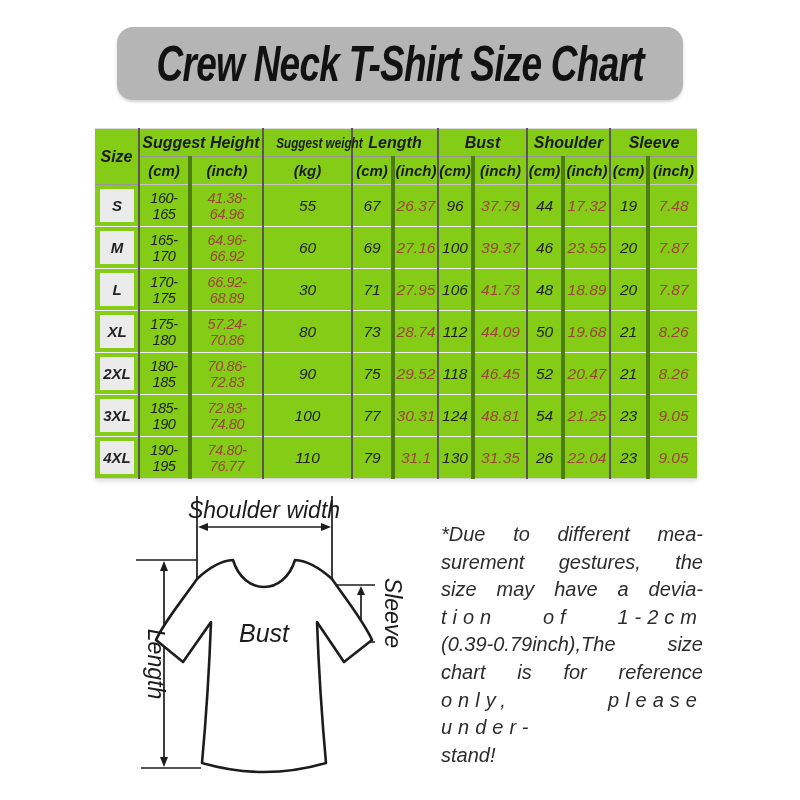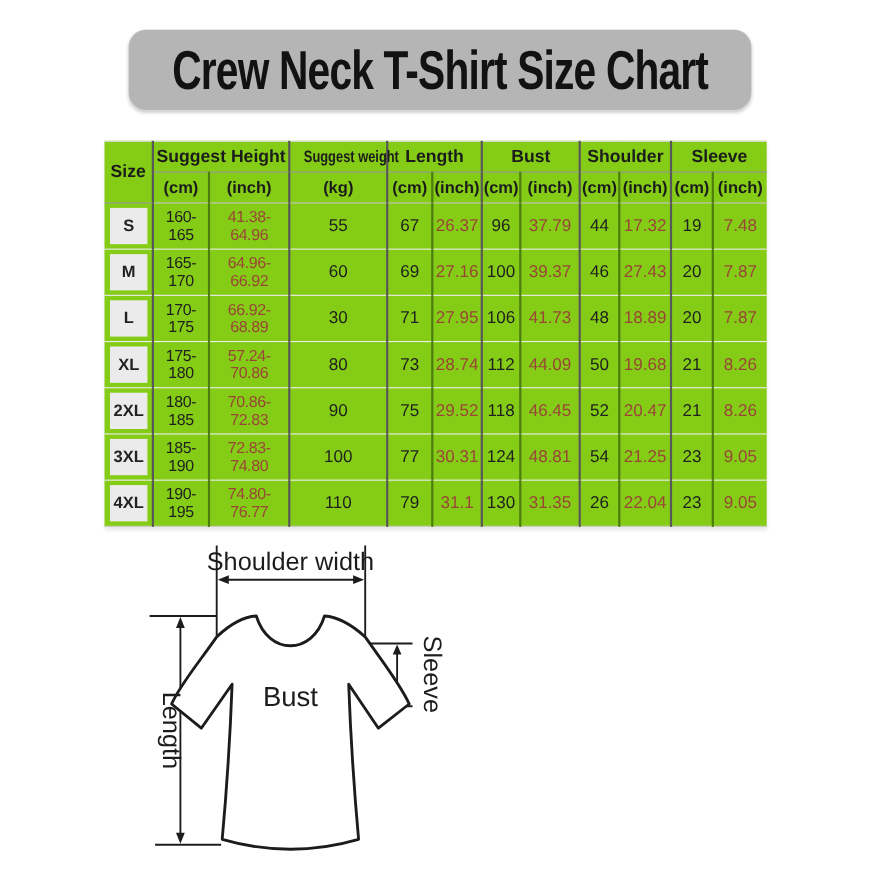--- a/index.html
+++ b/index.html
@@ -1,17 +1,17 @@
 <!DOCTYPE html>
 <html><head>
 <meta charset="utf-8">
 <style>
   html,body{margin:0;padding:0;background:#ffffff;}
   #page{position:relative;width:721px;height:800px;background:#ffffff;overflow:hidden;
-        font-family:"Liberation Sans",sans-serif;}
+        font-family:"Liberation Sans",sans-serif;font-style:italic;}
 
   
   .banner{position:absolute;left:117px;top:27px;width:566px;height:73px;
           background:var(--banner,#b5b5b5);border-radius:16px;
           display:flex;align-items:center;justify-content:center;
           box-shadow:0 2px 3px rgba(0,0,0,.18);}
   .banner span{font-size:50px;font-weight:700;letter-spacing:-1px;color:#121212;
                transform:scaleX(.74);transform-origin:50% 50%;white-space:nowrap;}
 
   
@@ -21,21 +21,21 @@
   #sizetable th,#sizetable td{padding:0;text-align:center;vertical-align:middle;}
   #sizetable thead tr.grprow th{height:27px;font-size:16px;font-weight:700;color:#1b1b1b;
         border-bottom:1px solid #979797;}
   #sizetable thead tr.unitrow th{height:27px;font-size:15px;font-weight:700;color:#1b1b1b;
         border-bottom:1px solid #c6c6c6;}
   #sizetable th.c-size{font-size:16px;font-weight:700;border-bottom:none;}
   #sizetable tbody td{height:41px;font-size:15.5px;color:#1f1f1f;
         border-bottom:1px solid #ededed;}
   #sizetable tbody tr:last-child td{border-bottom:1px solid #cfcfcf;}
   .gsep{border-right:2px solid #585858;}
-  .ssep{border-right:2px solid #4d7c0f;}
+  .ssep{border-right:4px solid #4d7c0f;}
   .inch{color:var(--inch-h,#a63a2e);margin-top:28px;}
   #sizetable tbody td.inch{color:var(--inch-v,#9a4537);}
   .t-sm{font-size:14.5px !important;letter-spacing:-0.35px;}
   .condense{display:inline-block;font-size:15px;transform:scaleX(.78);
             transform-origin:50% 50%;white-space:nowrap;}
   td.c-size .chip{display:block;margin:4px 4px 4px 5px;height:33px;line-height:33px;
             background:#ebebeb;font-size:15px;font-weight:600;color:#222;}
 
   
   #diagram{position:absolute;left:128px;top:482px;}
@@ -117,21 +117,21 @@
             <span class="chip">M</span>
           </td>
           <td class="t-sm ssep">165-170</td>
           <td class="inch t-sm gsep">64.96-66.92</td>
           <td class="gsep">60</td>
           <td class="ssep">69</td>
           <td class="inch gsep">27.16</td>
           <td class="ssep">100</td>
           <td class="inch gsep">39.37</td>
           <td class="ssep">46</td>
-          <td class="inch gsep">27.43</td>
+          <td class="inch gsep">23.55</td>
           <td class="ssep">20</td>
           <td class="inch">7.87</td>
         </tr>
         <tr>
           <td class="c-size gsep">
             <span class="chip">L</span>
           </td>
           <td class="t-sm ssep">170-175</td>
           <td class="inch t-sm gsep">66.92-68.89</td>
           <td class="gsep">30</td>
@@ -251,14 +251,24 @@
              C77,248 81,195 83,140
              L55,180 L28,158
              C36,140 53,120 69,97 Z" fill="#ffffff" stroke="#1c1c1c" stroke-width="2.6" stroke-linejoin="round"></path>
 
     <text x="136" y="36" text-anchor="middle" font-size="23">Shoulder width</text>
     <text x="136" y="160" text-anchor="middle" font-size="25">Bust</text>
     <text x="20" y="182" text-anchor="middle" font-size="23" transform="rotate(90 20 182)">Length</text>
     <text x="257" y="131" text-anchor="middle" font-size="23" transform="rotate(90 257 131)">Sleeve</text>
   </svg>
 
+  <div class="note">
+      <div class="note-line j">*Due to different mea-</div>
+      <div class="note-line j">surement gestures, the</div>
+      <div class="note-line j">size may have a devia-</div>
+      <div class="note-line j s">tion of 1-2cm</div>
+      <div class="note-line j">(0.39-0.79inch),The size</div>
+      <div class="note-line j">chart is for reference</div>
+      <div class="note-line j s">only, please under-</div>
+      <div class="note-line">stand!</div>
+    </div>
 
 </div>
 
 </body></html>

